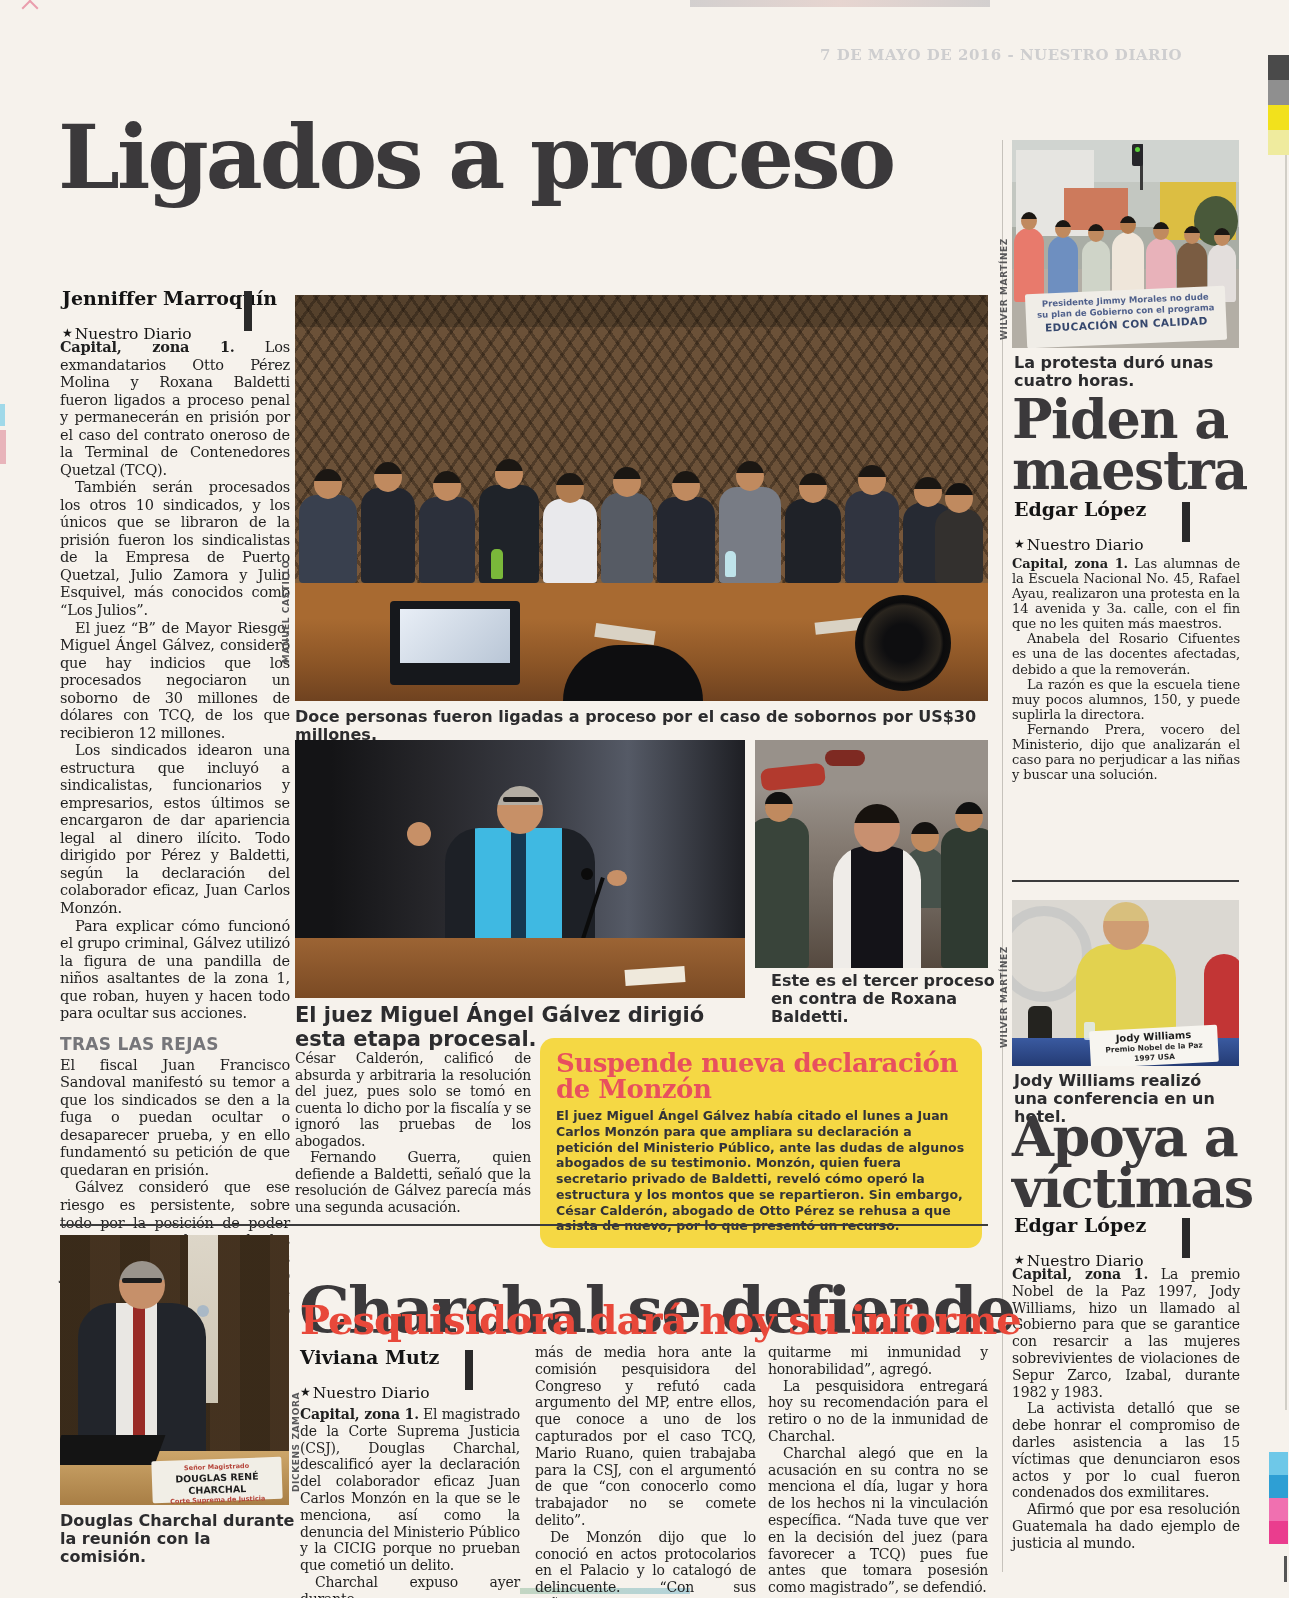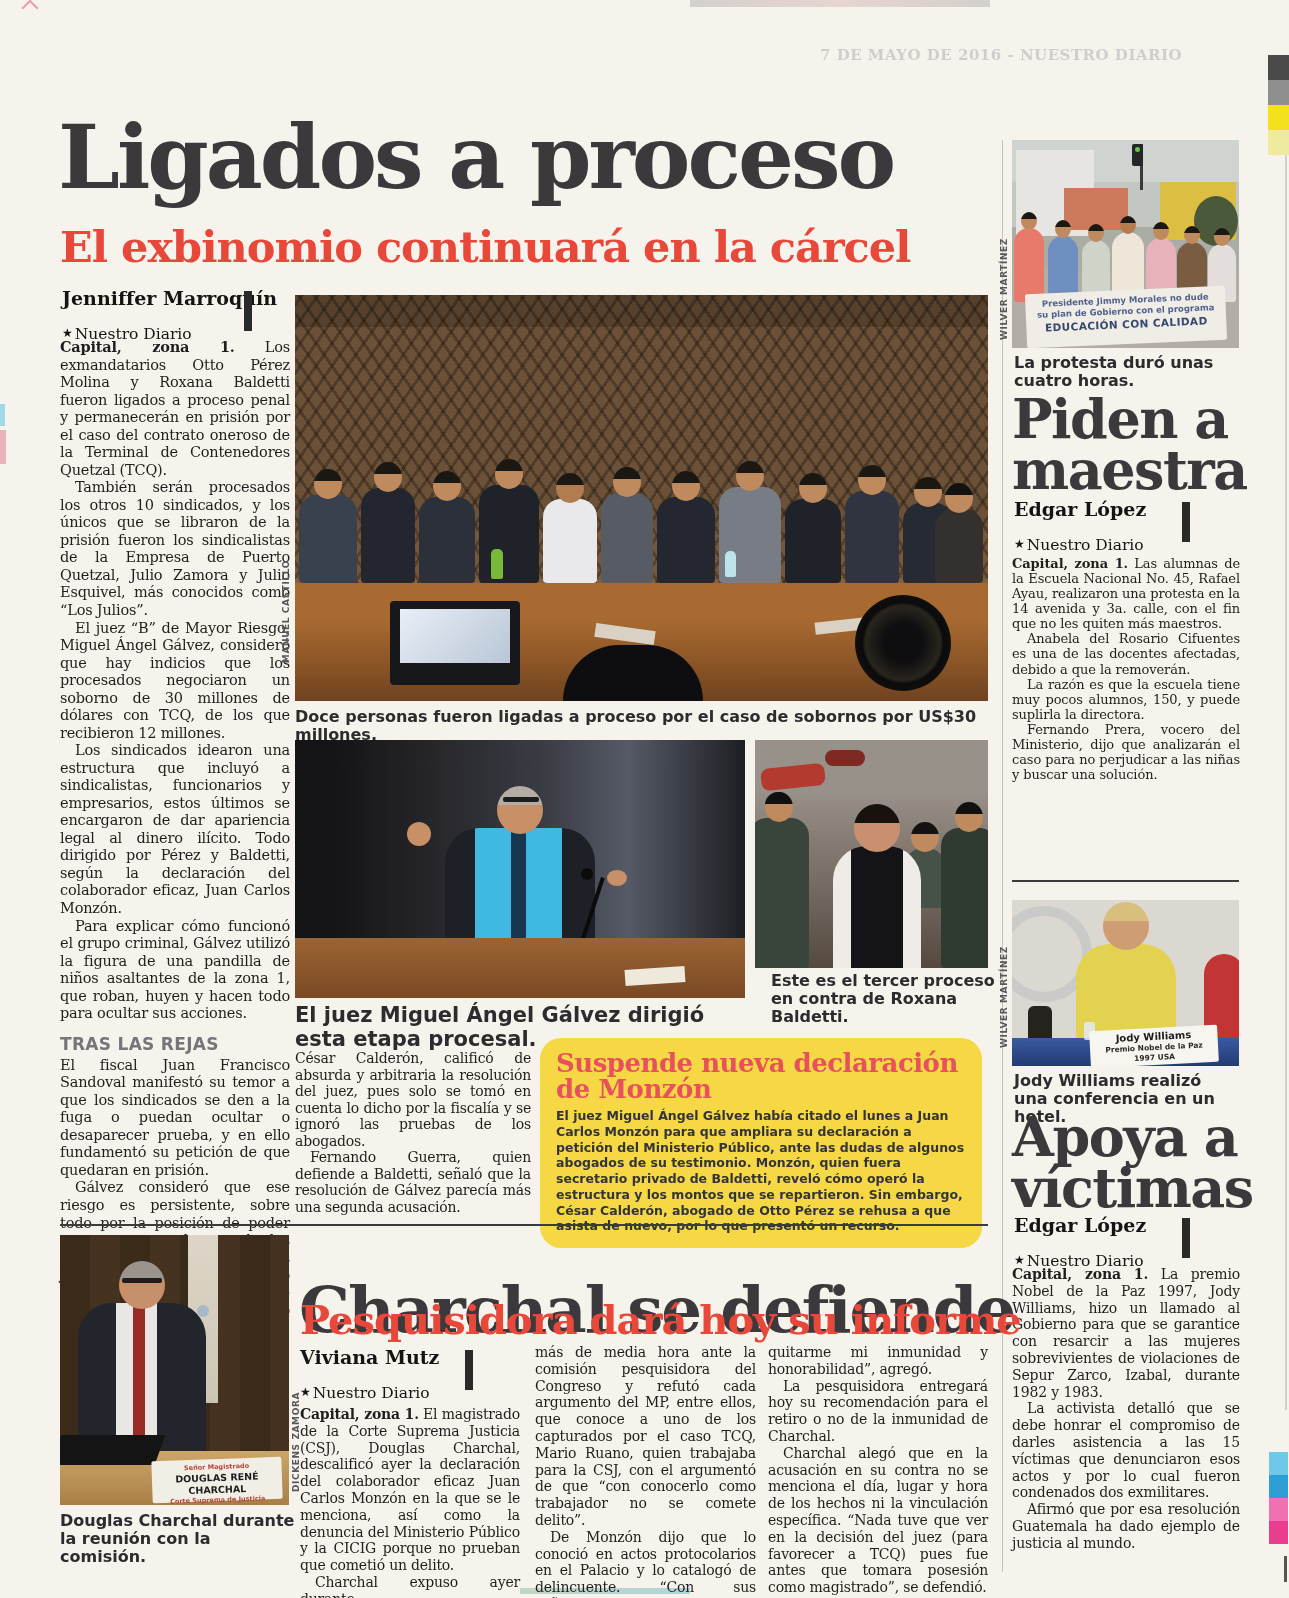--- a/index.html
+++ b/index.html
@@ -62,21 +62,21 @@
   .cap-jody{left:1014px;top:1072px;width:225px;}
   .cap-char{left:60px;top:1512px;width:242px;}
   .credit{position:absolute;font:bold 9px "DejaVu Sans",sans-serif;color:#58585a;
           writing-mode:vertical-rl;transform:rotate(180deg);letter-spacing:.6px;}
   .credit-main{left:281px;top:560px;}
   .credit-prot{left:999px;top:238px;}
   .credit-jody{left:999px;top:946px;}
   .credit-char{left:291px;top:1392px;}
 
   
-  .box{position:absolute;left:540px;top:1038px;width:442px;background:#f5d844;border-radius:21px;
+  .box{position:absolute;left:540px;top:1038px;width:442px;background:#f5d844;border-radius:14px;
        padding:12px 16px 14px;}
   .box h4{margin:0 0 6px;font:bold 26px/1 "DejaVu Serif",serif;color:#e8505e;letter-spacing:-.5px;}
   .box p{margin:0;font:bold 12.5px/1.26 "DejaVu Sans",sans-serif;color:#333338;text-align:left;}
 
   
   .hr{position:absolute;background:#3c3c3c;}
   .hr-bottom{left:60px;top:1224px;width:928px;height:2px;}
   .hr-side{left:1012px;top:880px;width:227px;height:2px;}
   .vsep{position:absolute;left:1002px;top:140px;width:1px;height:1432px;background:#c6c2bb;}
 
@@ -195,21 +195,20 @@
   <div class="reg" style="left:1268px;top:105px;background:#f2e11c"></div>
   <div class="reg" style="left:1268px;top:130px;background:#efeb9e"></div>
   <div class="regb" style="left:1269px;top:1452px;background:#6ec8e8"></div>
   <div class="regb" style="left:1269px;top:1475px;background:#2e9fd4"></div>
   <div class="regb" style="left:1269px;top:1498px;background:#f070b0"></div>
   <div class="regb" style="left:1269px;top:1521px;background:#ea3d8e"></div>
 
   <div class="ghost">7 DE MAYO DE 2016 - NUESTRO DIARIO</div>
 
   <h1 class="headline">Ligados a proceso</h1>
-  <h2 class="subheadline">El exbinomio continuará en la cárcel</h2>
 
   <div class="byline" style="left:62px;top:289px;width:226px;">
     <div class="byline-author">Jenniffer Marroquín</div>
     <div class="byline-outlet"><span class="star">★</span><span>Nuestro Diario</span></div>
     <span class="byline-bar" style="left:182px;"></span>
   </div>
 
   <div class="col lead-col">
     <p><b class="dl">Capital, zona 1.</b> <span>Los exmandatarios Otto Pérez Molina y Roxana Baldetti fueron ligados a proceso penal y permanecerán en prisión por el caso del contrato oneroso de la Terminal de Contenedores Quetzal (TCQ).</span></p>
     <p>También serán procesados los otros 10 sindicados, y los únicos que se libraron de la prisión fueron los sindicalistas de la Empresa de Puerto Quetzal, Julio Zamora y Julio Esquivel, más conocidos como “Los Julios”.</p>

